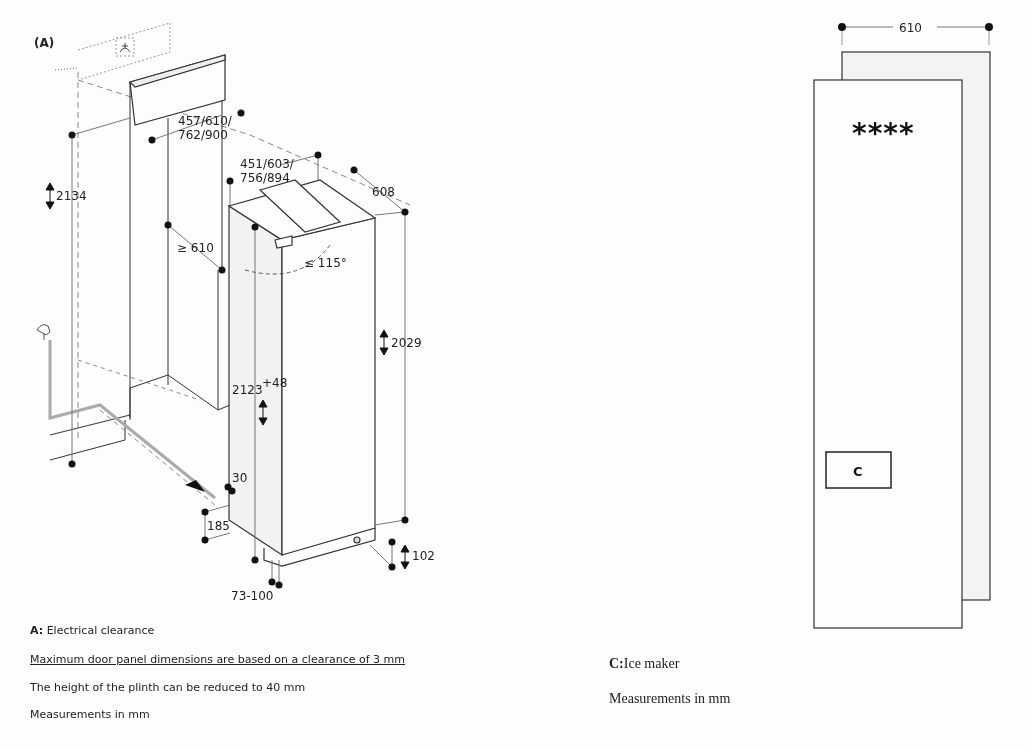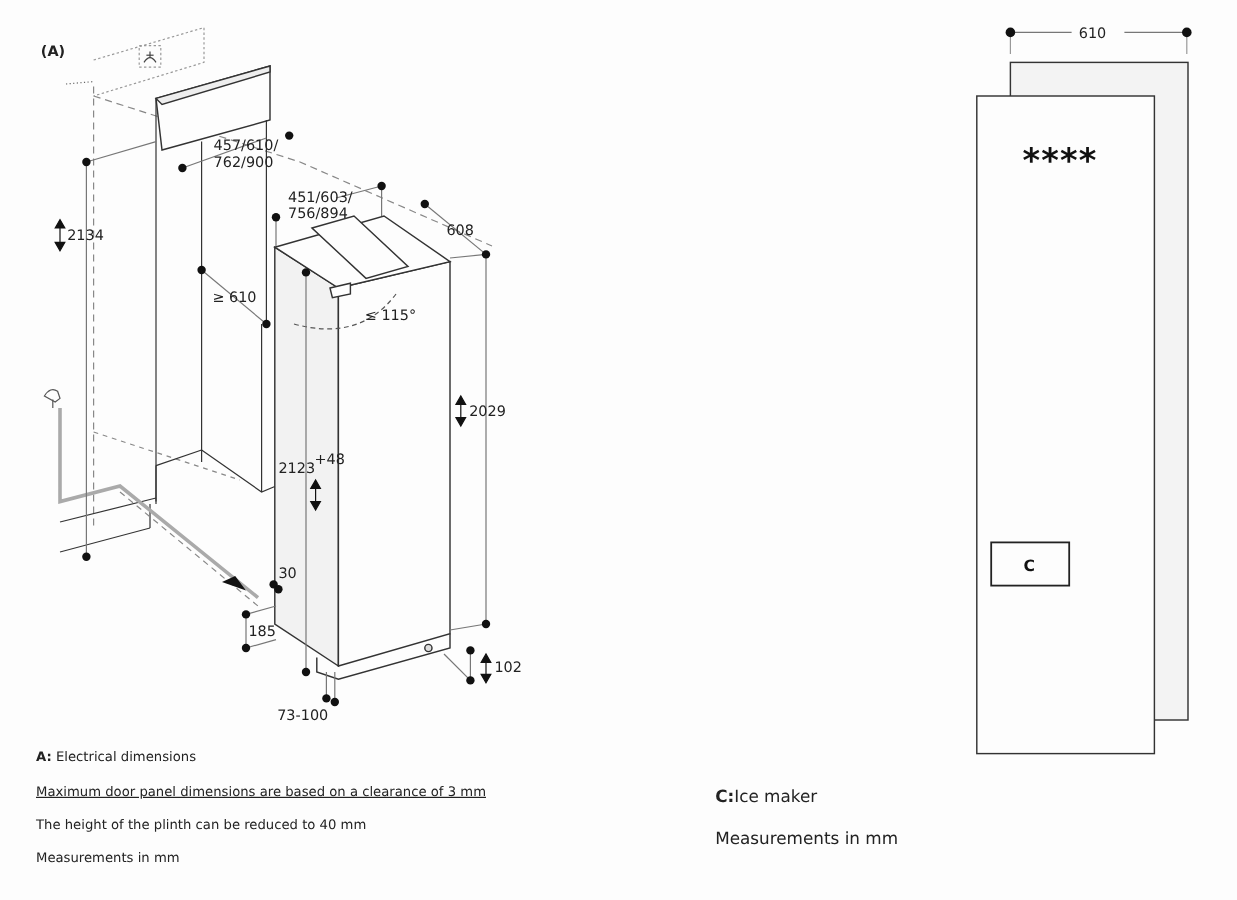--- a/index.html
+++ b/index.html
@@ -2,21 +2,21 @@
 <html><head>
 <meta charset="utf-8">
 <style>
   html, body { margin: 0; padding: 0; background: #fdfdfd; }
   body { width: 1031px; height: 750px; position: relative; overflow: hidden;
          font-family: "DejaVu Sans", sans-serif; color: #222; }
   svg { position: absolute; left: 0; top: 0; }
   .dim { font-family: "DejaVu Sans", sans-serif; font-size: 12px; fill: #222; }
   .note { position: absolute; font-family: "DejaVu Sans", sans-serif; color: #222; white-space: nowrap; }
   .left-note { font-size: 11px; left: 30px; }
-  .right-note { font-size: 14px; left: 596px; }
+  .right-note { font-size: 14px; left: 609px; font-family: Liberation Serif, serif; }
   .note b { font-weight: bold; }
 </style>
 </head>
 <body>
 
 <svg width="1031" height="750" viewBox="0 0 1031 750">
   <defs>
     <marker id="arrUp" markerWidth="6" markerHeight="6" refX="3" refY="3" orient="auto">
         <path d="M0,6 L3,0 L6,6 Z" fill="#222"></path>
       </marker>
@@ -176,21 +176,21 @@
     <rect x="814" y="80" width="148" height="548" fill="#fdfdfd" stroke="#333" stroke-width="1.2"></rect>
     <rect x="826" y="452" width="65" height="36" fill="#fdfdfd" stroke="#222" stroke-width="1.5"></rect>
   </g>
   <text class="dim" x="899" y="32" font-size="14">610</text>
   <text x="852" y="143" font-family="DejaVu Sans, sans-serif" font-size="28" font-weight="bold" fill="#111" letter-spacing="1">****</text>
   <text x="853" y="476" font-family="DejaVu Sans, sans-serif" font-size="13" font-weight="bold" fill="#111">C</text>
 </svg>
 
 <div class="note left-note" style="top:624px;">
   <b>A:</b>
-  <span>Electrical dimensions</span>
+  <span>Electrical clearance</span>
 </div>
 <div class="note left-note" style="top:653px;text-decoration:underline;">
   <span>Maximum door panel dimensions are based on a clearance of 3 mm</span>
 </div>
 <div class="note left-note" style="top:681px;">
   <span>The height of the plinth can be reduced to 40 mm</span>
 </div>
 <div class="note left-note" style="top:708px;">
   <span>Measurements in mm</span>
 </div>

